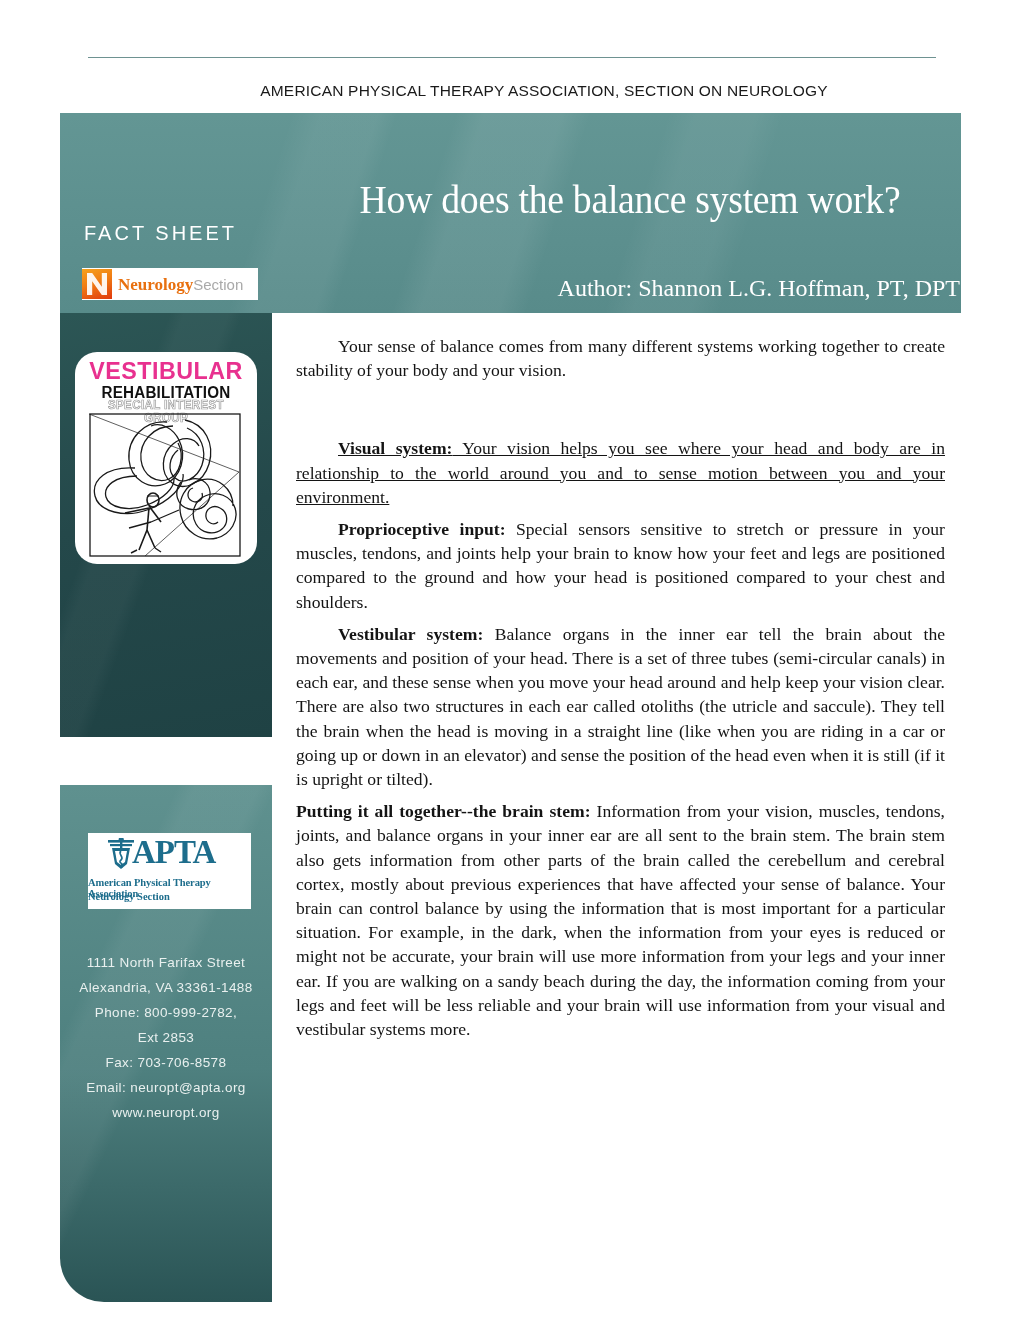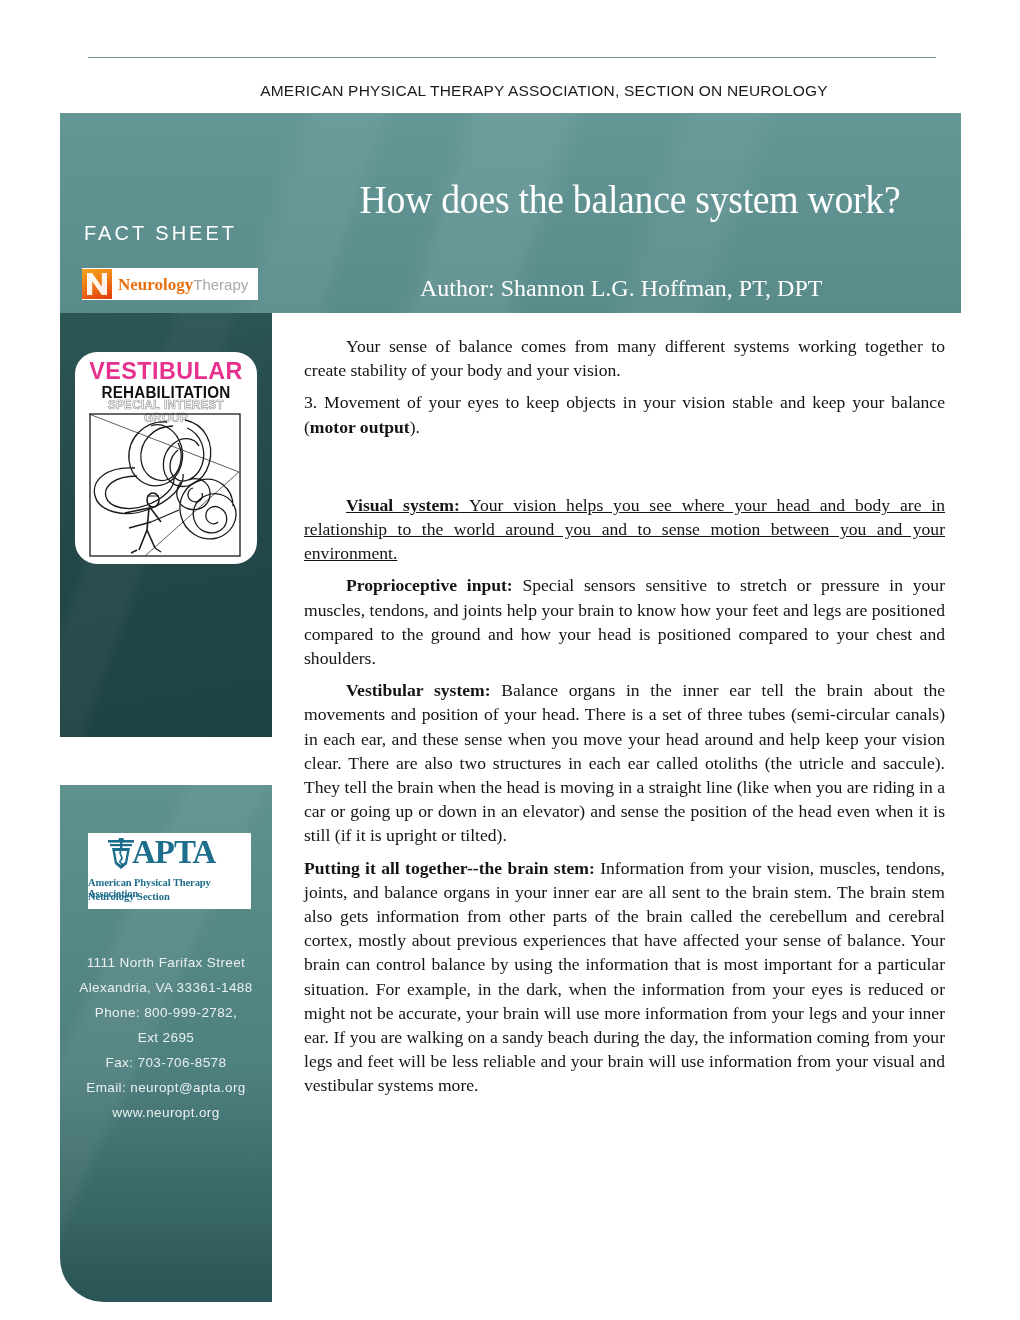--- a/index.html
+++ b/index.html
@@ -85,20 +85,21 @@
     color: #ffffff;
     letter-spacing: -0.3px;
     transform: scaleX(0.92);
     transform-origin: center;
   }
   .author-line {
     position: absolute;
     left: 420px;
     top: 275px;
     width: 540px;
+    text-align: right;
     padding-right: 16px;
     font-family: "Liberation Serif", serif;
     font-size: 24px;
     color: #ffffff;
   }
 
   
   .neuro-logo {
     position: absolute;
     left: 82px;
@@ -281,21 +282,21 @@
   .content {
     position: absolute;
     left: 272px;
     top: 318px;
     width: 689px;
     height: 965px;
     background: #ffffff;
     border-top-left-radius: 26px;
     border-bottom-left-radius: 26px;
     box-sizing: border-box;
-    padding: 16px 0 0 16px;
+    padding: 16px 0 0 8px;
   }
   .content p {
     margin: 0 0 8px 0;
     padding: 0 16px 0 16px;
     font-family: "Liberation Serif", serif;
     font-size: 17.6px;
     line-height: 24.2px;
     color: #141414;
     text-align: justify;
     text-justify: inter-word;
@@ -315,21 +316,21 @@
 <div class="header-band"></div>
 
 <div class="doc-title">How does the balance system work?</div>
 
 <div class="fact-sheet">FACT SHEET</div>
 
 <div class="author-line">Author:  Shannon L.G. Hoffman, PT, DPT</div>
 
 <div class="neuro-logo">
   <div class="neuro-mark"></div>
-  <div class="neuro-text"><span class="n-a">Neurology</span><span class="n-b">Therapy</span></div>
+  <div class="neuro-text"><span class="n-a">Neurology</span><span class="n-b">Section</span></div>
 </div>
 
 <div class="side-top"></div>
 <div class="side-bot"></div>
 
 <div class="vestib-logo">
   <div class="vestib-l1">VESTIBULAR</div>
   <div class="vestib-l2">REHABILITATION</div>
   <div class="vestib-l3">SPECIAL INTEREST GROUP</div>
   <svg class="vestib-art" viewBox="0 0 170 150">
@@ -378,34 +379,33 @@
   </svg>
   <div class="apta-word">APTA</div>
   <div class="apta-sub1">American Physical Therapy Association</div>
   <div class="apta-sub2">Neurology Section</div>
 </div>
 
 <div class="contact">
   <div>1111 North Farifax Street</div>
   <div>Alexandria, VA 33361-1488</div>
   <div>Phone: 800-999-2782,</div>
-  <div>Ext 2695</div>
+  <div>Ext 2853</div>
   <div>Fax: 703-706-8578</div>
   <div>Email: neuropt@apta.org</div>
   <div>www.neuropt.org</div>
 </div>
 
 <div class="content">
 
   <p class="indent">Your sense of balance comes from many different systems working together to create stability of your body and your vision.</p>
 
 
 
 
-  <p><span>3. Movement of your eyes to keep objects in your vision stable and keep your balance (</span><b>motor output</b><span>).</span></p>
 
   <p class="indent gap-before"><b>Visual system:</b><span> Your vision helps you see where your head and body are in relationship to the world around you and to sense motion between you and your environment.</span></p>
 
   <p class="indent"><b>Proprioceptive input:</b><span> Special sensors sensitive to stretch or pressure in your muscles, tendons, and joints help your brain to know how your feet and legs are positioned compared to the ground and how your head is positioned compared to your chest and shoulders.</span></p>
 
   <p class="indent"><b>Vestibular system:</b><span> Balance organs in the inner ear tell the brain about the movements and position of your head. There is a set of three tubes (semi-circular canals) in each ear, and these sense when you move your head around and help keep your vision clear. There are also two structures in each ear called otoliths (the utricle and saccule). They tell the brain when the head is moving in a straight line (like when you are riding in a car or going up or down in an elevator) and sense the position of the head even when it is still (if it is upright or tilted).</span></p>
 
   <p><b>Putting it all together--the brain stem:</b><span> Information from your vision, muscles, tendons, joints, and balance organs in your inner ear are all sent to the brain stem. The brain stem also gets information from other parts of the brain called the cerebellum and cerebral cortex, mostly about previous experiences that have affected your sense of balance. Your brain can control balance by using the information that is most important for a particular situation. For example, in the dark, when the information from your eyes is reduced or might not be accurate, your brain will use more information from your legs and your inner ear. If you are walking on a sandy beach during the day, the information coming from your legs and feet will be less reliable and your brain will use information from your visual and vestibular systems more.</span></p>
 
 </div>

